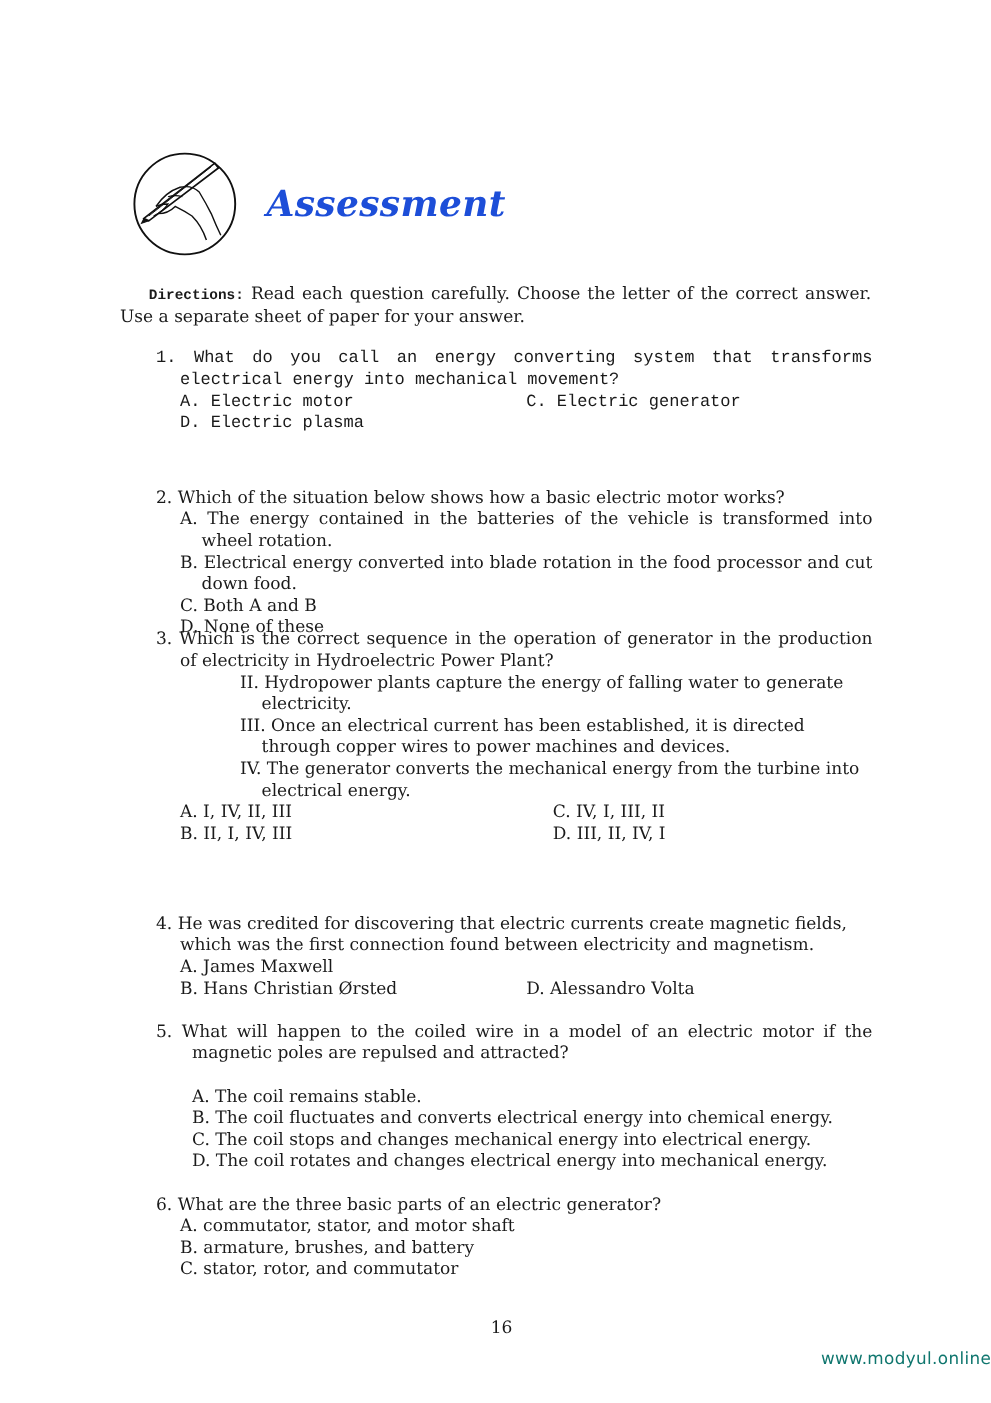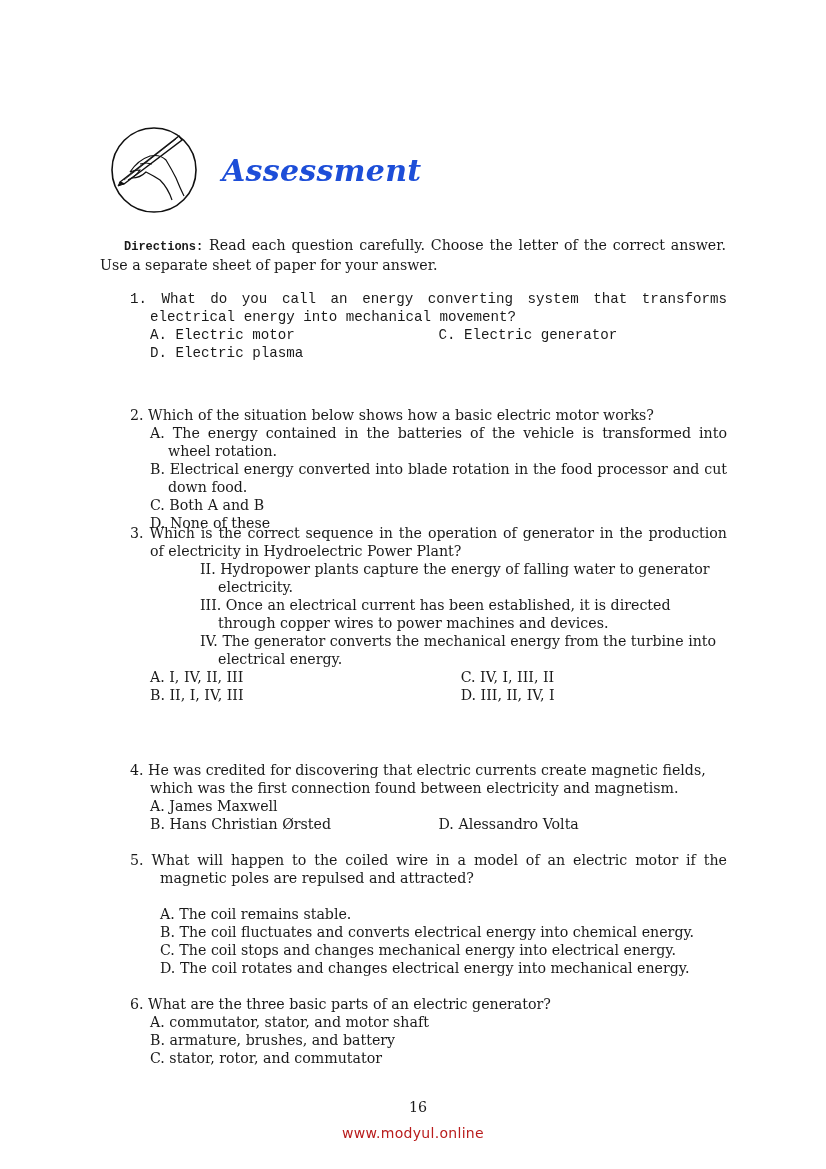--- a/index.html
+++ b/index.html
@@ -16,22 +16,22 @@
   .q { position: absolute; left: 130px; width: 597px; }
   .q-stem { display: block; padding-left: 20px; text-indent: -20px; }
   .justify { text-align: justify; text-align-last: left; }
   .opt { display: block; padding-left: 20px; }
   .opt-hang { display: block; padding-left: 38px; text-indent: -18px; }
   .two-col { display: flex; padding-left: 20px; }
   .two-col .col { width: 300px; }
   .two-col.wide .col:first-child { width: 350px; }
   .roman { display: block; padding-left: 88px; text-indent: -18px; }
   .pagenum { position: absolute; left: 0; width: 836px; top: 1099px; text-align: center; font-size: 14.2px; }
-  .watermark { position: absolute; left: 0; width: 826px; top: 1125px; text-align: center;
-               font-family: "DejaVu Sans", sans-serif; font-size: 14px; color: #b91c1c; letter-spacing: 0.3px; }
+  .watermark { position: absolute; left: 0; width: 826px; top: 1125px; text-align: right;
+               font-family: "DejaVu Sans", sans-serif; font-size: 14px; color: #0f766e; letter-spacing: 0.3px; }
 </style>
 </head>
 <body>
 
 <div class="page">
 
   <div class="header">
     <svg class="icon-circle" viewBox="0 0 88 88">
       <circle cx="44" cy="44" r="42" fill="none" stroke="#111" stroke-width="1.6"></circle>
       <path d="M10 56 L14 58 L72 14 L69 10 Z" fill="none" stroke="#111" stroke-width="1.4"></path>
@@ -63,21 +63,21 @@
   <div class="q text" style="top:380px;margin-top:26px;">
     <span class="q-stem"><span>2.</span> <span>Which of the situation below shows how a basic electric motor works?</span></span>
     <span class="opt-hang justify">A. The energy contained in the batteries of the vehicle is transformed into wheel rotation.</span>
     <span class="opt-hang justify">B. Electrical energy converted into blade rotation in the food processor and cut down food.</span>
     <span class="opt">C. Both A and B</span>
     <span class="opt">D. None of these</span>
   </div>
 
   <div class="q text" style="top:524px;">
     <span class="q-stem justify"><span>3.</span> <span>Which is the correct sequence in the operation of generator in the production of electricity in Hydroelectric Power Plant?</span></span>
-    <span class="roman">II. Hydropower plants capture the energy of falling water to generator electricity.</span>
+    <span class="roman">II. Hydropower plants capture the energy of falling water to generate electricity.</span>
     <span class="roman">III. Once an electrical current has been established, it is directed through copper wires to power machines and devices.</span>
     <span class="roman">IV. The generator converts the mechanical energy from the turbine into electrical energy.</span>
     <div class="two-col wide">
       <span class="col">A. I, IV, II, III</span>
       <span class="col">C. IV, I, III, II</span>
     </div>
     <div class="two-col wide">
       <span class="col">B. II, I, IV, III</span>
       <span class="col">D. III, II, IV, I</span>
     </div>

